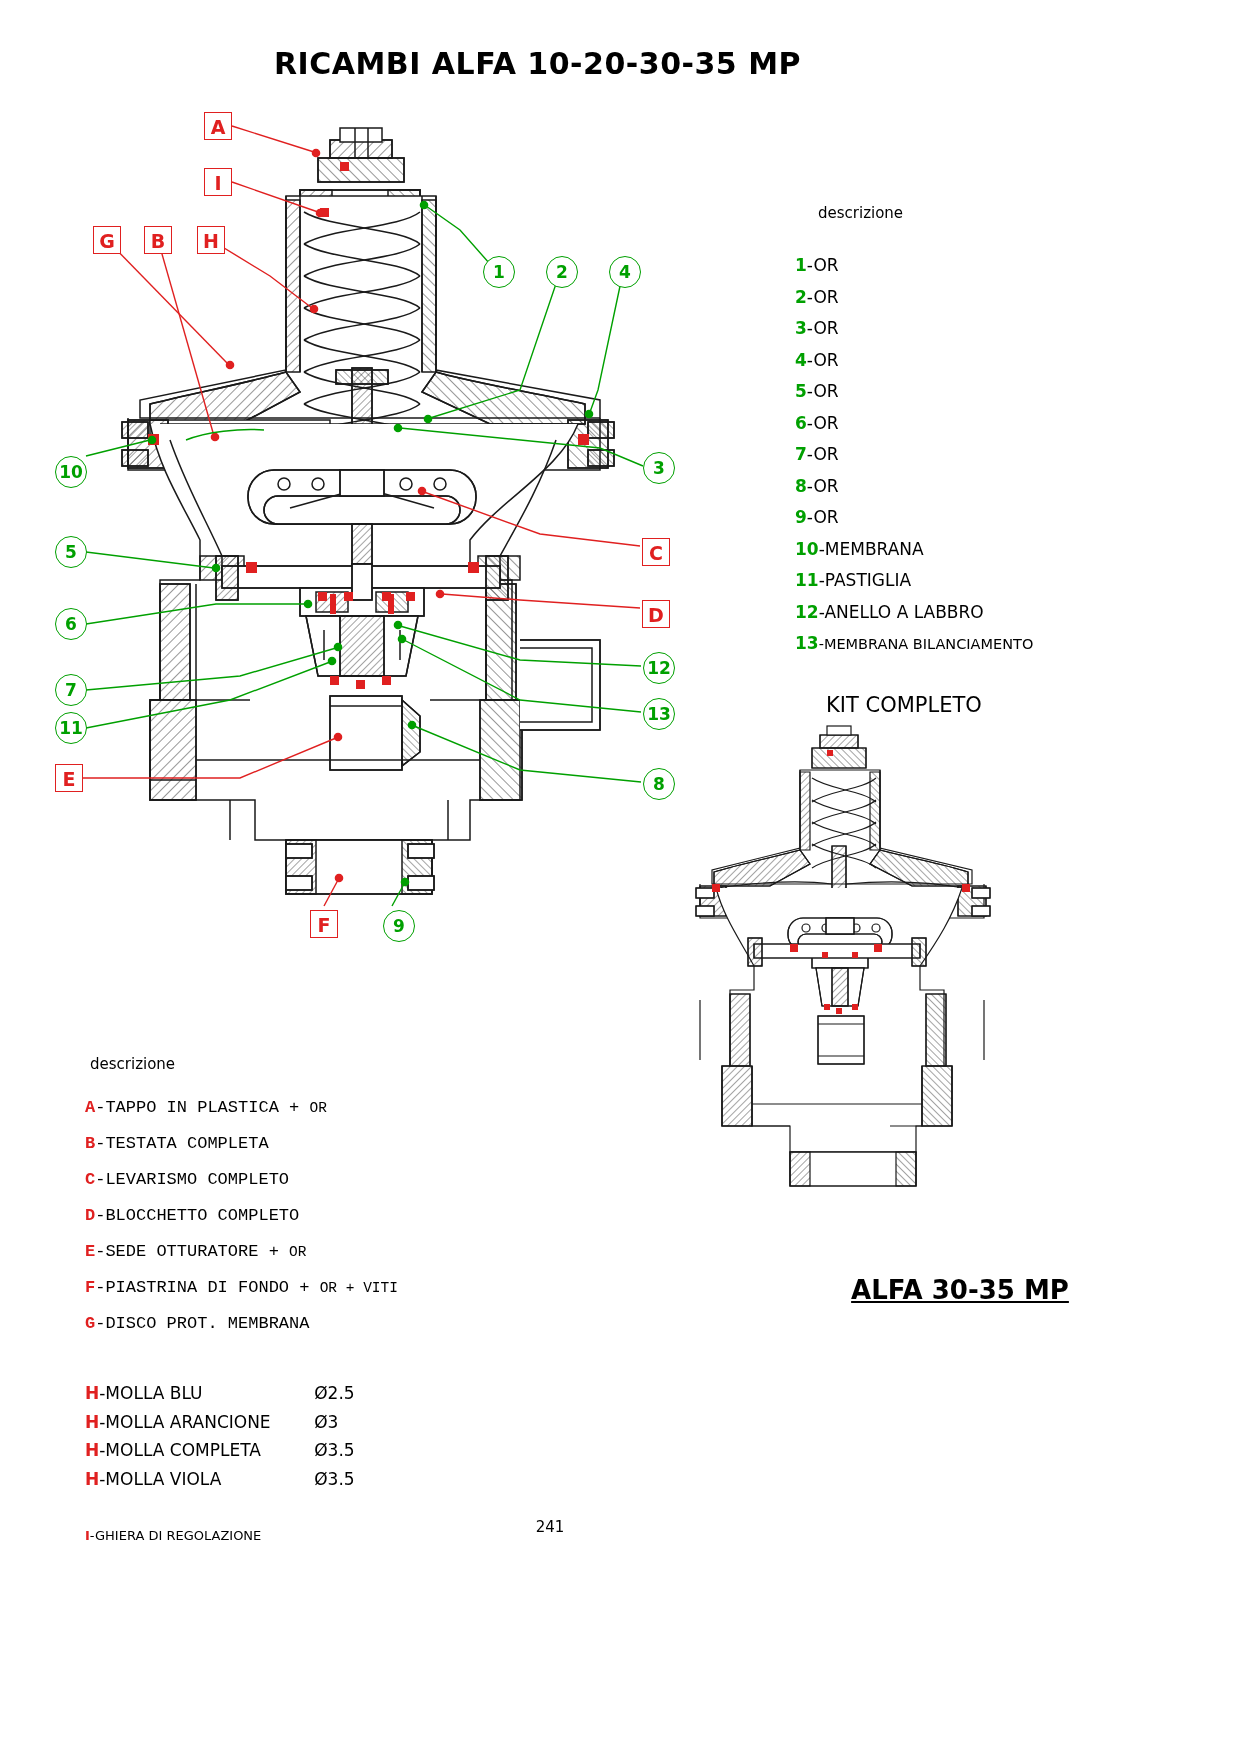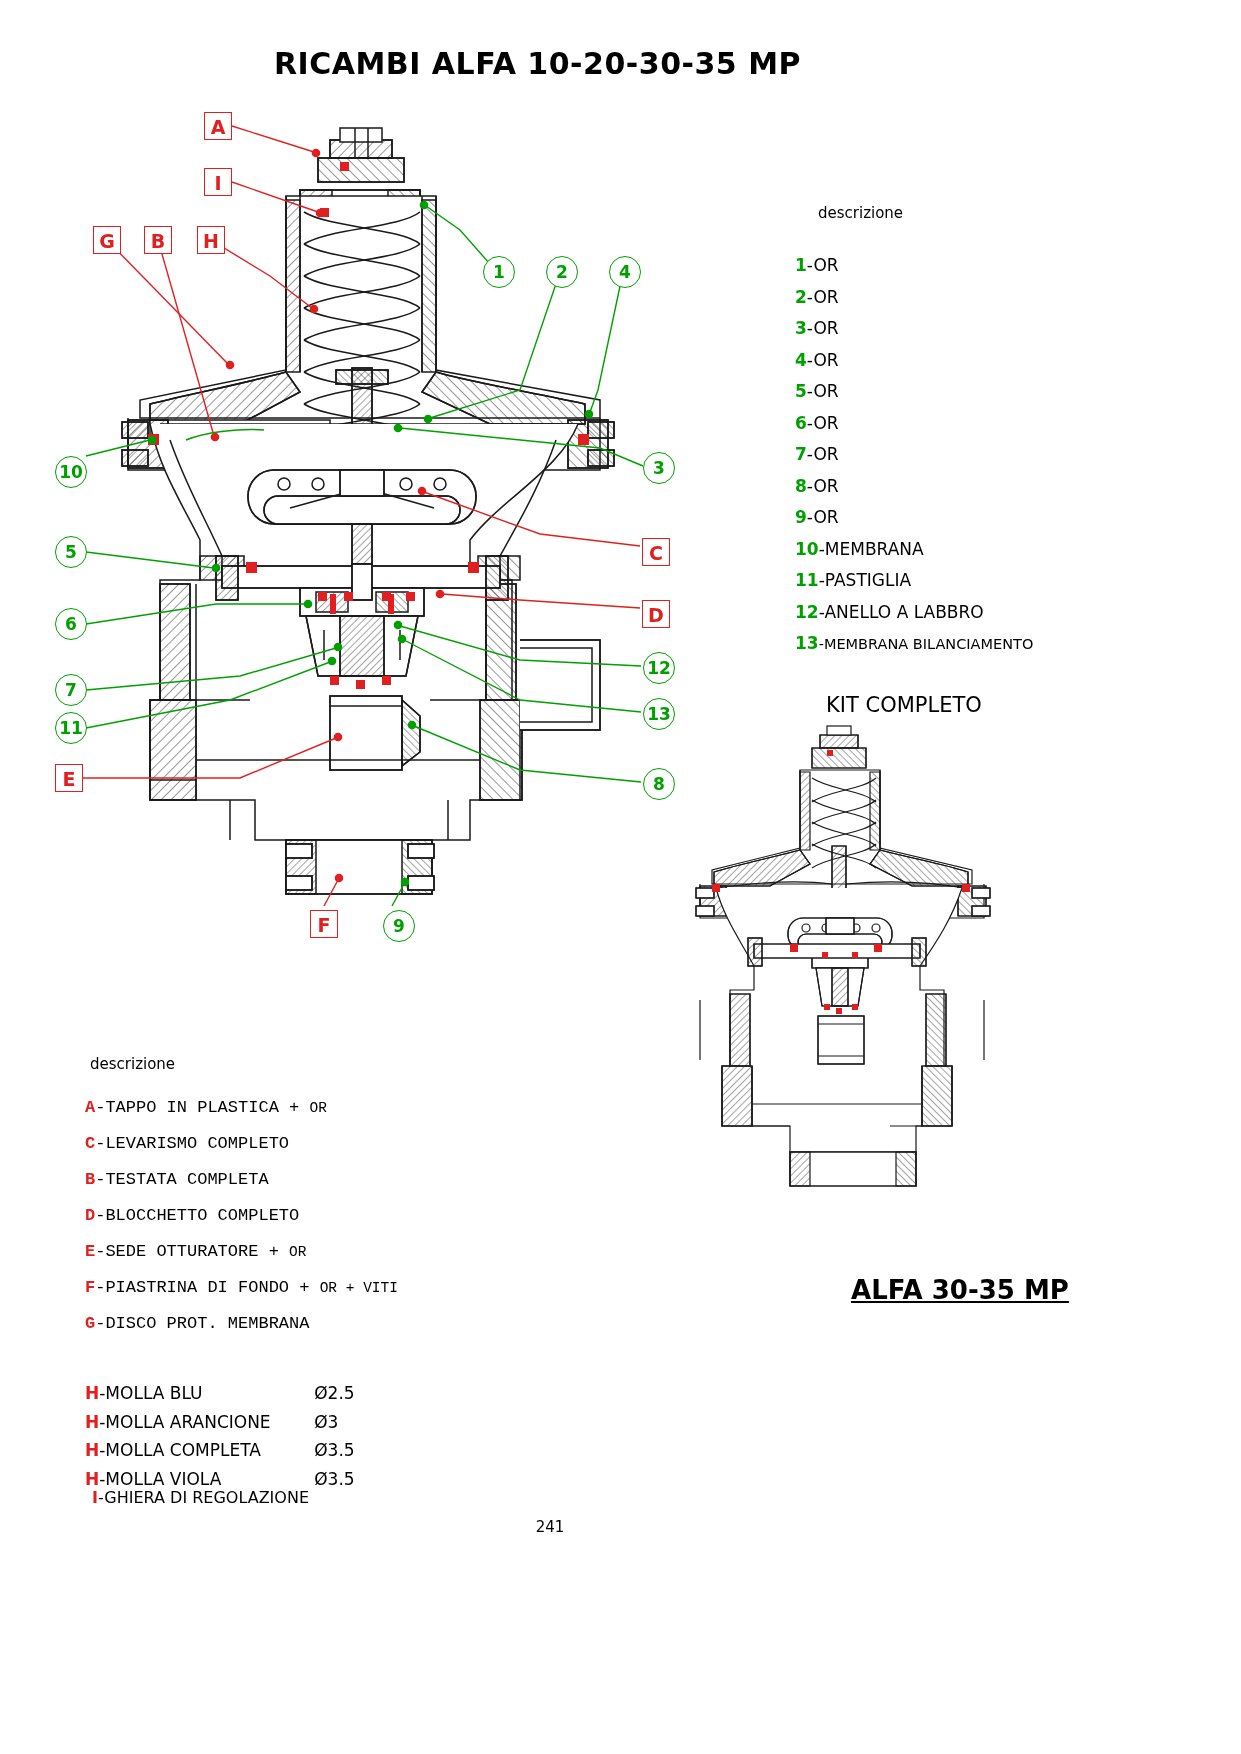--- a/index.html
+++ b/index.html
@@ -112,23 +112,22 @@
     top: 1379px;
     font-size: 17px;
     line-height: 28.5px;
   }
   #springs .row { white-space: nowrap; }
   #springs .k { color: #e02020; font-weight: bold; }
   #springs .lab { display: inline-block; width: 215px; }
   #ghiera {
     position: absolute;
     left: 85px;
-    top: 1488px;
-    font-size: 16px;
-    margin-left: 7px;
+    top: 1528px;
+    font-size: 13px;
   }
   #ghiera .k { color: #e02020; font-weight: bold; }
   #sub-title {
     position: absolute;
     left: 700px;
     top: 1275px;
     width: 520px;
     text-align: center;
     font-size: 26px;
     font-weight: bold;
@@ -552,22 +551,22 @@
     <div class="row"><span class="k">11</span><span>-PASTIGLIA</span></div>
     <div class="row"><span class="k">12</span><span>-ANELLO A LABBRO</span></div>
     <div class="row"><span class="k">13</span><span class="small">-MEMBRANA BILANCIAMENTO</span></div>
   </div>
 
   <div id="kit">KIT COMPLETO</div>
 
   <div class="legend-head" style="left:90px;top:1055px">descrizione</div>
   <div id="legend-letters">
     <div class="row"><span class="k">A</span><span>-TAPPO IN PLASTICA + </span><span class="sm">OR</span></div>
+    <div class="row"><span class="k">B</span><span>-TESTATA COMPLETA</span></div>
     <div class="row"><span class="k">C</span><span>-LEVARISMO COMPLETO</span></div>
-    <div class="row"><span class="k">B</span><span>-TESTATA COMPLETA</span></div>
     <div class="row"><span class="k">D</span><span>-BLOCCHETTO COMPLETO</span></div>
     <div class="row"><span class="k">E</span><span>-SEDE OTTURATORE + </span><span class="sm">OR</span></div>
     <div class="row"><span class="k">F</span><span>-PIASTRINA DI FONDO + </span><span class="sm">OR + VITI</span></div>
     <div class="row"><span class="k">G</span><span>-DISCO PROT. MEMBRANA</span></div>
   </div>
 
   <div id="springs">
     <div class="row"><span class="k">H</span><span class="lab">-MOLLA BLU</span><span>Ø2.5</span></div>
     <div class="row"><span class="k">H</span><span class="lab">-MOLLA ARANCIONE</span><span>Ø3</span></div>
     <div class="row"><span class="k">H</span><span class="lab">-MOLLA COMPLETA</span><span>Ø3.5</span></div>

